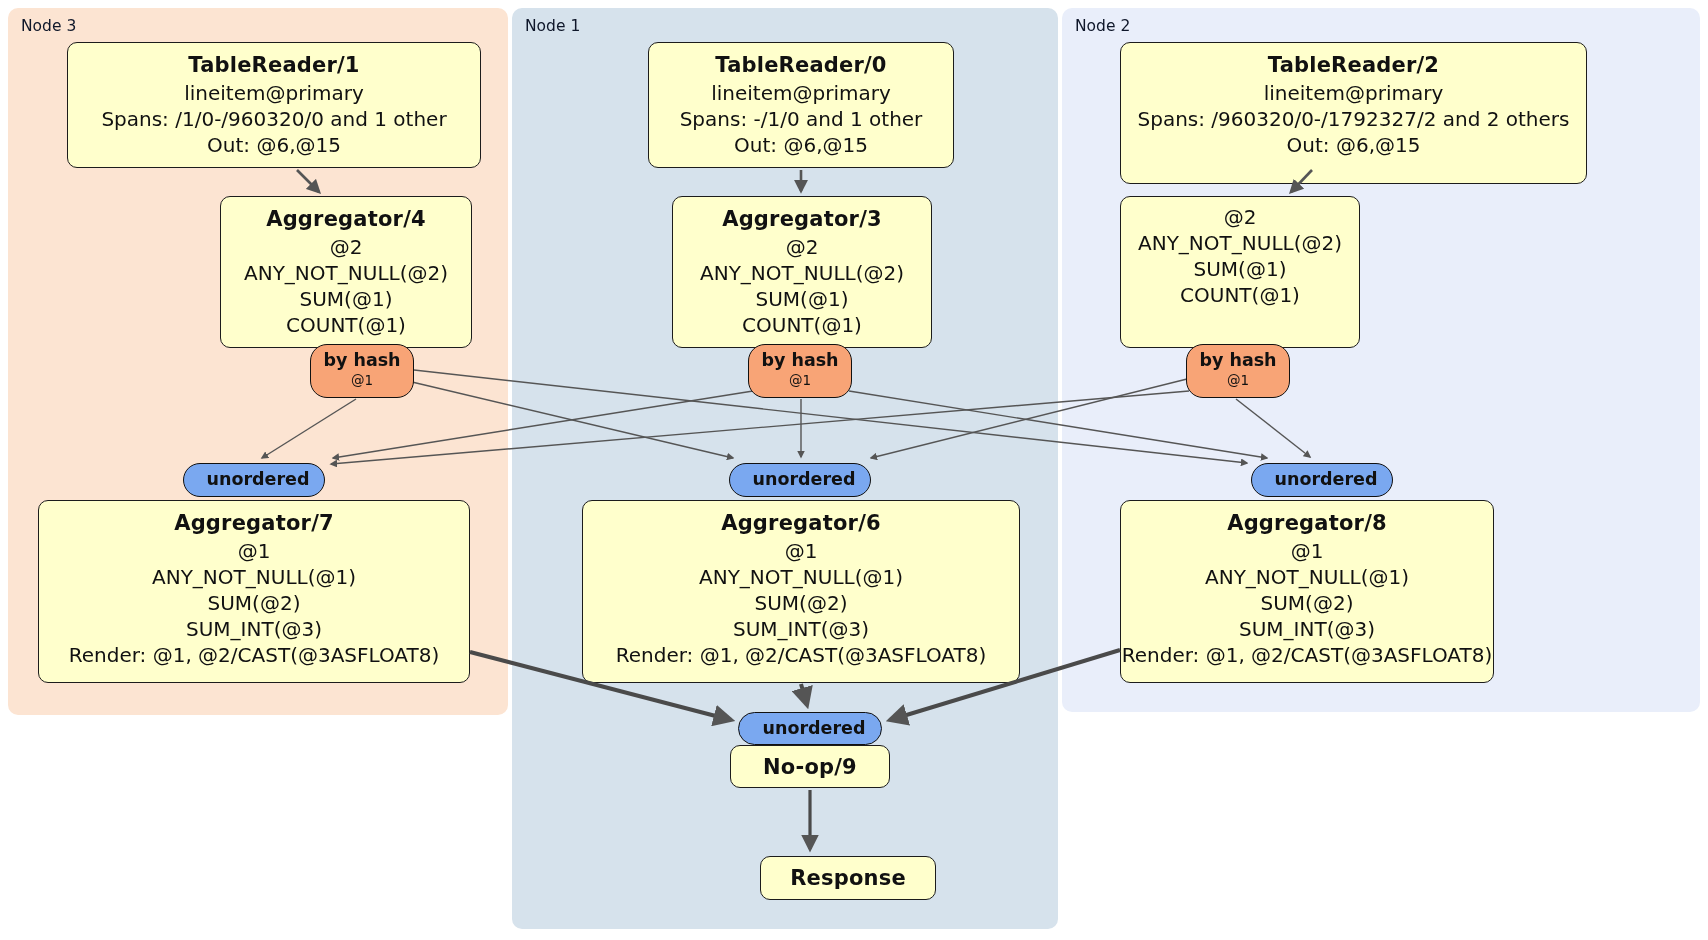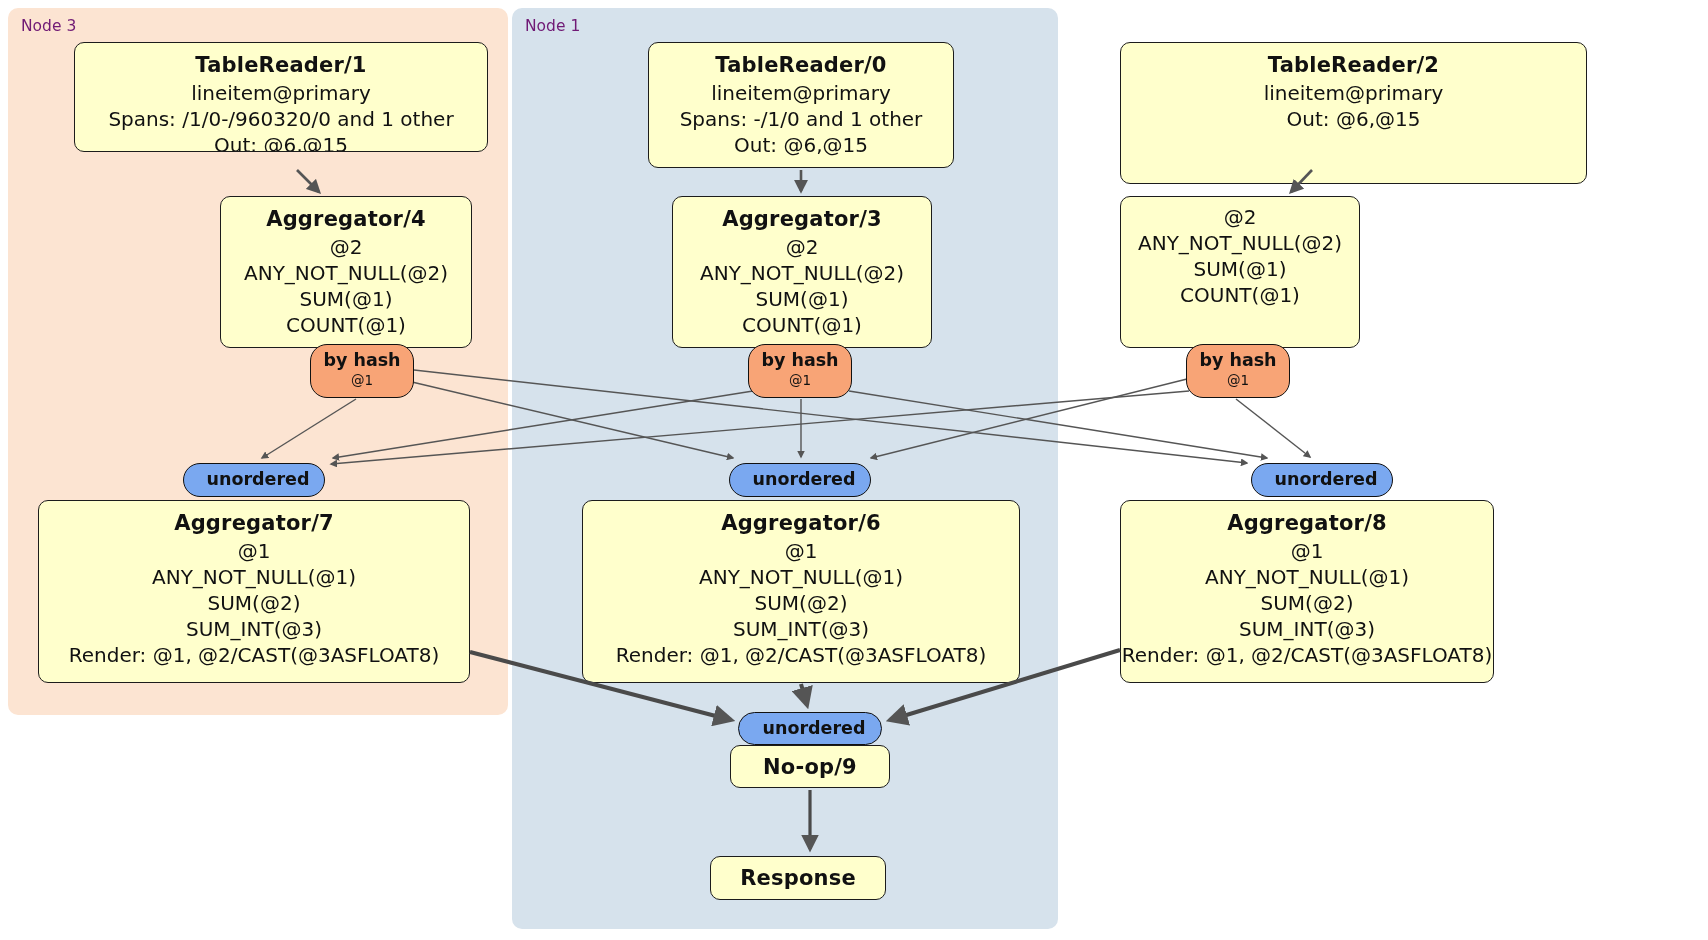--- a/index.html
+++ b/index.html
@@ -26,21 +26,21 @@
     position:absolute;
     border-radius:10px;
     z-index:0;
   }
   .panel-n3{left:8px;top:8px;width:500px;height:707px;background:var(--node3-bg);}
   .panel-n1{left:512px;top:8px;width:546px;height:921px;background:var(--node1-bg);}
   .panel-n2{left:1062px;top:8px;width:638px;height:704px;background:var(--node2-bg);}
   .panel-label{
     padding:9px 0 0 13px;
     font-size:15.5px;
-    color:#701a75;
+    color:#0f172a;
   }
   svg.edges{
     position:absolute;left:0;top:0;width:1708px;height:940px;
     z-index:3;pointer-events:none;
   }
   svg.edges line{stroke:var(--edge);}
   svg.edges line.thin{stroke-width:1.4;}
   svg.edges line.med{stroke-width:2.6;}
   svg.edges line.thick{stroke:var(--edge-thick);stroke-width:4;}
   svg.edges line.medthick{stroke:var(--edge-thick);stroke-width:3.2;}
@@ -93,20 +93,23 @@
 <body>
 
 <div class="canvas">
 
   <div class="panel panel-n3">
     <div class="panel-label">Node 3</div>
   </div>
   <div class="panel panel-n1">
     <div class="panel-label">Node 1</div>
   </div>
+  <div class="panel panel-n2">
+    <div class="panel-label">Node 2</div>
+  </div>
 
   <svg class="edges">
     <defs>
       <marker id="arrow" viewBox="0 0 10 10" refX="8" refY="5" markerWidth="5.5" markerHeight="5.5" orient="auto-start-reverse">
         <path d="M0,0 L10,5 L0,10 z" class="arrowhead"></path>
       </marker>
     </defs>
     <line class="med" x1="297" y1="170" x2="319" y2="192" marker-end="url(#arrow)"></line>
     <line class="med" x1="801" y1="170" x2="801" y2="191" marker-end="url(#arrow)"></line>
     <line class="med" x1="1312" y1="170" x2="1291" y2="192" marker-end="url(#arrow)"></line>
@@ -120,35 +123,36 @@
     <line class="thin" x1="1189" y1="391" x2="331" y2="464" marker-end="url(#arrow)"></line>
     <line class="thin" x1="1187" y1="379" x2="871" y2="458" marker-end="url(#arrow)"></line>
     <line class="thin" x1="1236" y1="399" x2="1310" y2="457" marker-end="url(#arrow)"></line>
 
     <line class="thick" x1="470" y1="652" x2="731" y2="720" marker-end="url(#arrow)"></line>
     <line class="thick" x1="801" y1="684" x2="807" y2="705" marker-end="url(#arrow)"></line>
     <line class="thick" x1="1120" y1="650" x2="890" y2="720" marker-end="url(#arrow)"></line>
     <line class="medthick" x1="810" y1="790" x2="810" y2="849" marker-end="url(#arrow)"></line>
   </svg>
 
-  <div class="box" style="left:74px;top:42px;width:414px;height:110px">
+  <div class="box" style="left:67px;top:42px;width:414px;height:126px">
     <div class="box-title">TableReader/1</div>
     <div class="box-line">lineitem@primary</div>
     <div class="box-line">Spans: /1/0-/960320/0 and 1 other</div>
     <div class="box-line">Out: @6,@15</div>
   </div>
   <div class="box" style="left:648px;top:42px;width:306px;height:126px">
     <div class="box-title">TableReader/0</div>
     <div class="box-line">lineitem@primary</div>
     <div class="box-line">Spans: -/1/0 and 1 other</div>
     <div class="box-line">Out: @6,@15</div>
   </div>
   <div class="box" style="left:1120px;top:42px;width:467px;height:142px">
     <div class="box-title">TableReader/2</div>
     <div class="box-line">lineitem@primary</div>
+    <div class="box-line">Spans: /960320/0-/1792327/2 and 2 others</div>
     <div class="box-line">Out: @6,@15</div>
   </div>
 
   <div class="box" style="left:220px;top:196px;width:252px;height:152px">
     <div class="box-title">Aggregator/4</div>
     <div class="box-line">@2</div>
     <div class="box-line">ANY_NOT_NULL(@2)</div>
     <div class="box-line">SUM(@1)</div>
     <div class="box-line">COUNT(@1)</div>
   </div>
@@ -213,17 +217,17 @@
     <div class="box-line">SUM_INT(@3)</div>
     <div class="box-line">Render: @1, @2/CAST(@3ASFLOAT8)</div>
   </div>
 
   <div class="pill stream" style="left:738px;top:712px;width:144px;height:33px">
     <div class="pill-title">unordered</div>
   </div>
   <div class="box flexbox" style="left:730px;top:745px;width:160px;height:43px">
     <div class="box-title">No-op/9</div>
   </div>
-  <div class="box flexbox" style="left:710px;top:856px;width:176px;height:44px">
+  <div class="box flexbox" style="left:760px;top:856px;width:176px;height:44px">
     <div class="box-title">Response</div>
   </div>
 
 </div>
 
 </body></html>

